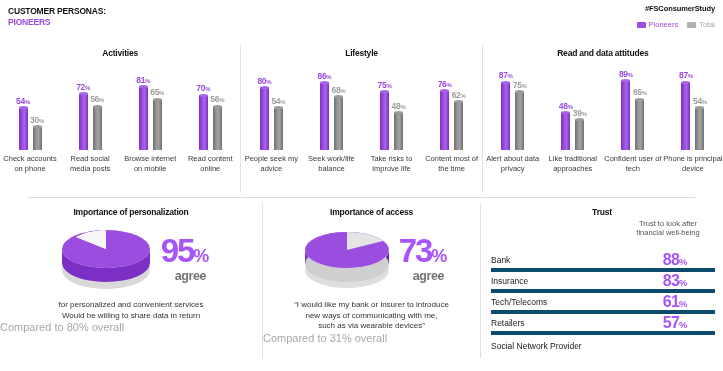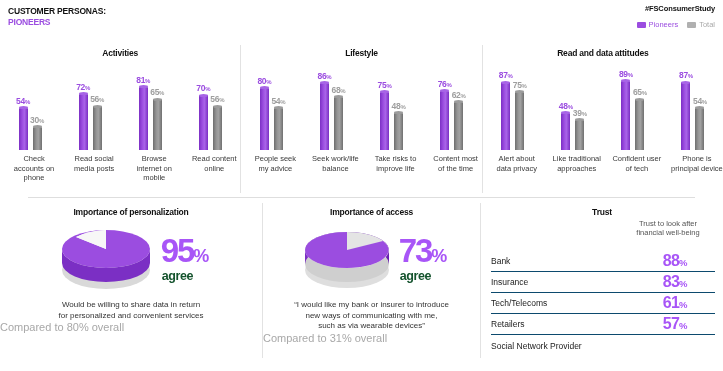--- a/index.html
+++ b/index.html
@@ -48,55 +48,55 @@
                  border-radius: 50%; }
   .bar.p::before { background: #A764E6; }
   .bar.t::before { background: #9C9C9C; }
   .vlabel { position: absolute; bottom: 100%; left: 50%; transform: translateX(-50%);
             margin-bottom: 2px; font-size: 8.5px; font-weight: bold; white-space: nowrap;
             letter-spacing: -0.3px; }
   .vlabel.p { color: #9B4DE0; }
   .vlabel.t { color: #9E9E9E; }
   .vlabel .pc { font-size: 6px; }
   .cat {
-    position: absolute; bottom: 0; left: 8px; right: 0; height: 36px;
+    position: absolute; bottom: 0; left: 0; right: 0; height: 36px;
     text-align: center; font-size: 7.5px; line-height: 9.5px; color: #3a3a3a;
   }
 
   
   .hrule { position: absolute; left: 28px; right: 28px; top: 197px; height: 1px; background: #dedede; }
 
   
   .bottom-row { position: absolute; left: 0; top: 203px; width: 723px; height: 160px; display: flex; }
   .bpanel { position: relative; height: 155px; }
   .bpanel.b1 { flex: 0 0 262px; }
   .bpanel.b2 { flex: 0 0 218px; border-left: 1px solid #e2e2e2; }
   .bpanel.b3 { flex: 1 1 auto; border-left: 1px solid #e2e2e2; }
   .bpanel-title { text-align: center; font-size: 8.5px; font-weight: bold; color: #111;
                   letter-spacing: -0.2px; margin-top: 4px; }
 
   .pie-row { display: flex; align-items: center; justify-content: center; margin-top: 6px; height: 72px; }
   .pie-svg { display: block; }
   .big-num { margin-left: 2px; line-height: 1; }
   .big-pct { font-size: 33px; font-weight: bold; color: #A855F7; letter-spacing: -2px; line-height: 30px; }
   .big-pct .sym { font-size: 18px; letter-spacing: -1px; }
-  .agree { font-size: 12.5px; font-weight: bold; color: #14532d; letter-spacing: -0.4px;
-           margin-top: -1px; margin-left: 1px; }
+  .agree { font-size: 12.5px; font-weight: bold; color: #737373; letter-spacing: -0.4px;
+           margin-top: -1px; margin-left: 14px; }
 
   .cap { text-align: center; font-size: 8px; line-height: 10.5px; color: #333; margin-top: 5px; padding: 0 12px; }
   .cap-sub { text-align: left; font-size: 11px; line-height: 10.5px; color: #a8a8a8; margin-top: 1px; }
 
   
   .trust-head {
     position: absolute; right: 18px; top: 16px; width: 74px;
     text-align: center; font-size: 7.5px; line-height: 9px; color: #555;
   }
   .trust-rows { position: absolute; left: 10px; right: 8px; top: 48px; }
   .trow { display: flex; align-items: center; justify-content: space-between;
-          height: 21px; border-bottom: 1px solid #0c4a6e; }
+          height: 21px; border-bottom: 4px solid #0c4a6e; }
   .trow:last-child { border-bottom: none; }
   .tname { font-size: 8.5px; color: #222; }
   .tval { font-size: 16px; font-weight: bold; color: #A855F7; letter-spacing: -0.8px;
           width: 80px; text-align: center; }
   .tval .sym { font-size: 9.5px; letter-spacing: -0.3px; }
 </style>
 </head>
 <body>
 
 <div id="page">
@@ -335,22 +335,22 @@
           <ellipse cx="52" cy="26" rx="44" ry="19" fill="#9B4DE0"></ellipse>
           <path d="M52,26 L52,7 A44,19 0 0 0 22,14 Z" fill="#ffffff"></path>
           <path d="M52,26 L52,7 A44,19 0 0 0 22,14 Z" fill="#f7f7f7"></path>
         </svg>
         <div class="big-num">
           <div class="big-pct"><span>95</span><span class="sym">%</span></div>
           <div class="agree">agree</div>
         </div>
       </div>
       <div class="cap">
+        <div>for personalized and convenient services</div>
         <div>Would be willing to share data in return</div>
-        <div>for personalized and convenient services</div>
       </div>
       <div class="cap-sub">Compared to 80% overall</div>
     </div>
 
     <div class="bpanel b2">
       <div class="bpanel-title">Importance of access</div>
       <div class="pie-row">
         <svg class="pie-svg" width="100" height="72" viewBox="0 0 100 72">
           <ellipse cx="50" cy="47" rx="42" ry="18" fill="#DEDEDE"></ellipse>
           <path d="M8,41 A42,18 0 0 0 92,41 L92,27 A42,18 0 0 1 8,27 Z" fill="#CFCFCF"></path>

